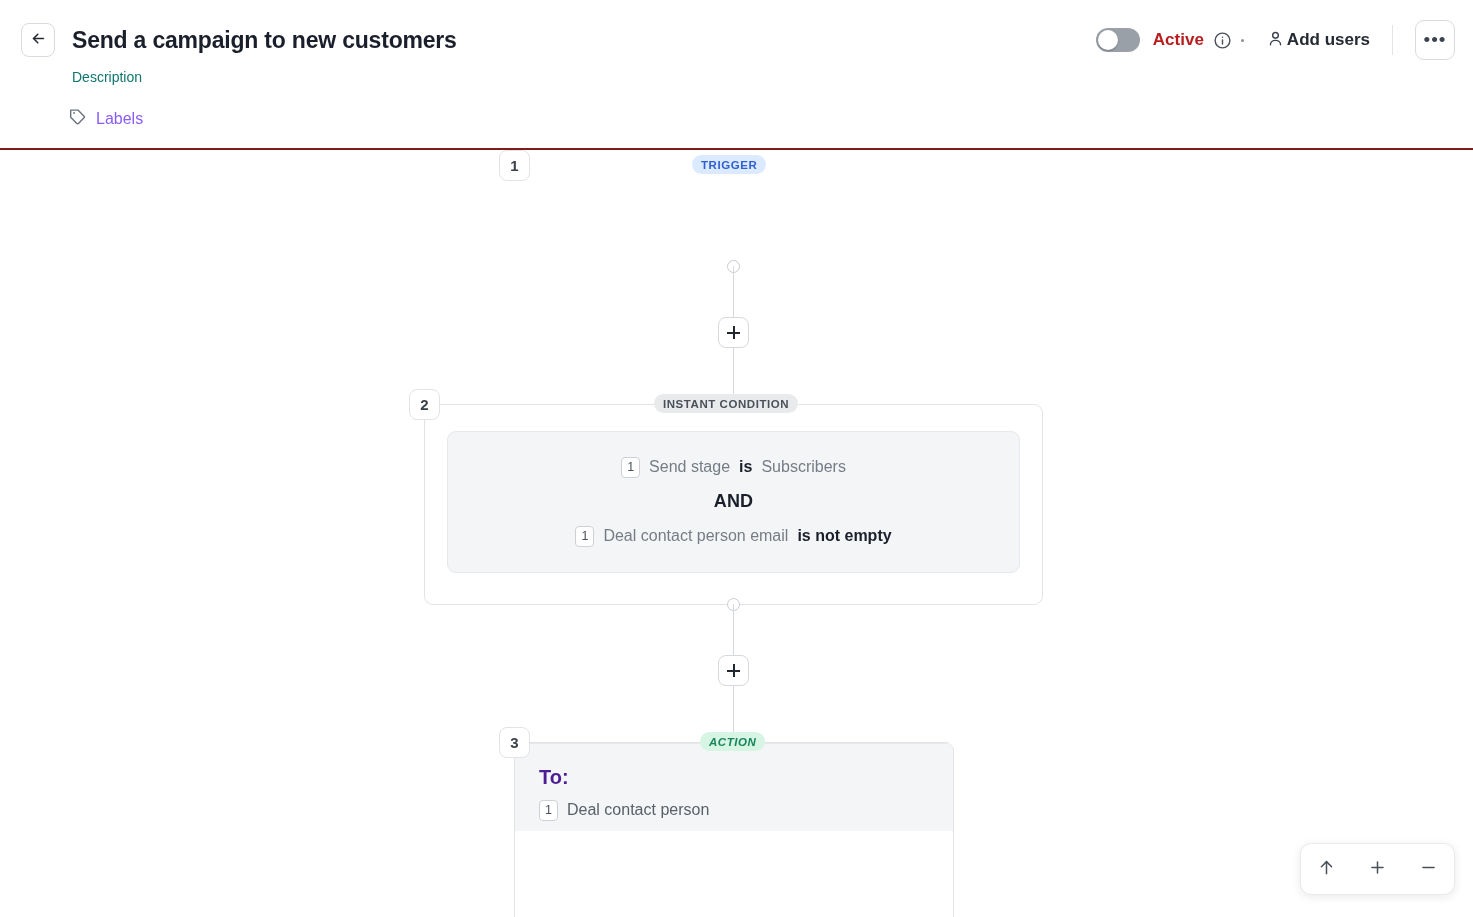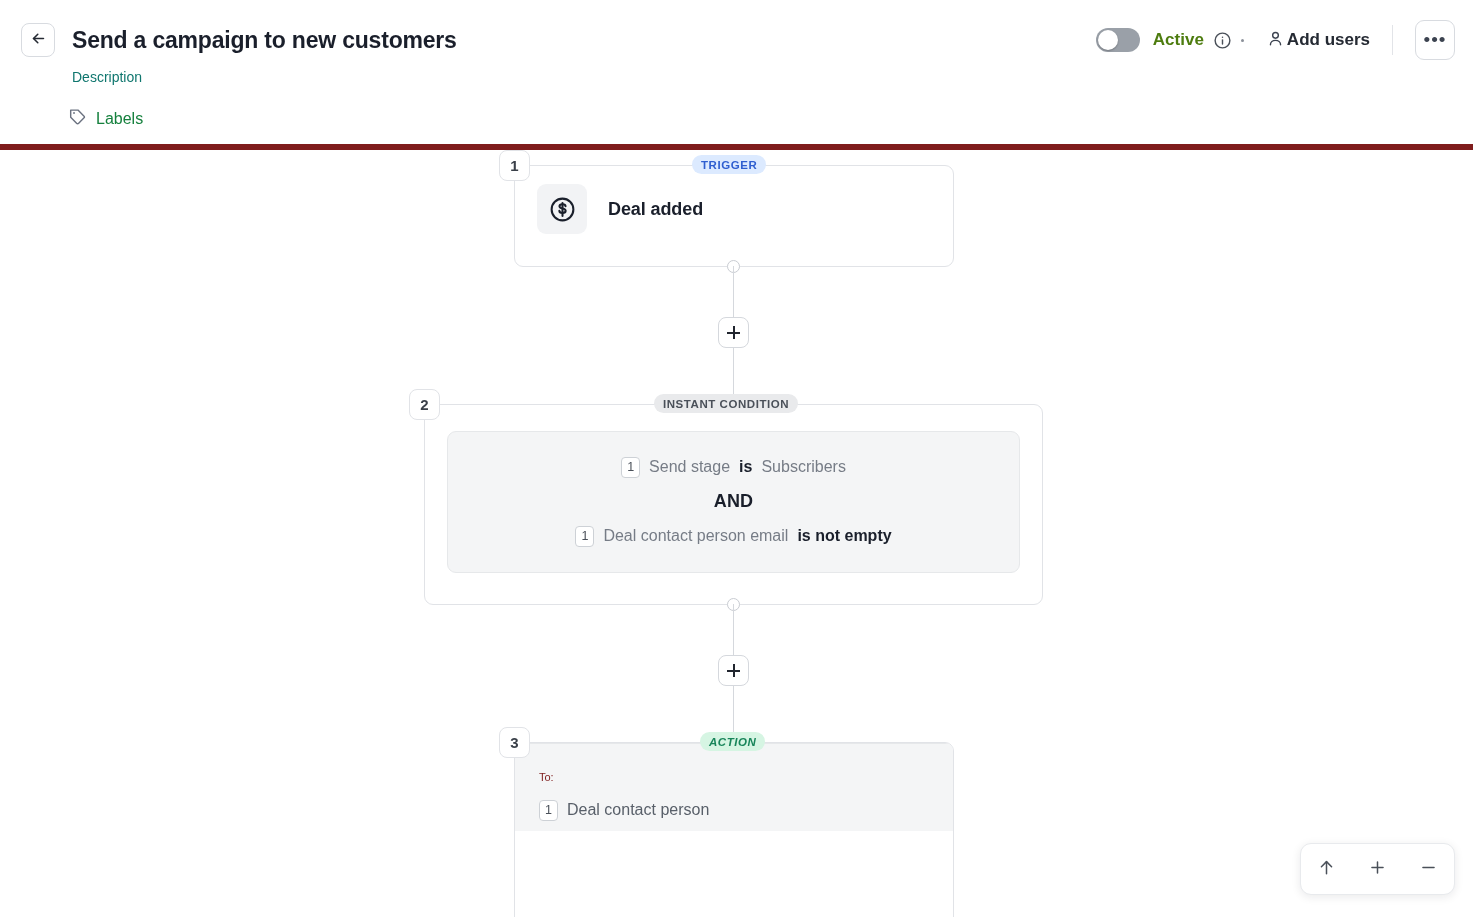--- a/index.html
+++ b/index.html
@@ -17,21 +17,21 @@
 
   .app { position: relative; width: 1473px; height: 917px; overflow: hidden; }
 
   
   .header {
     position: absolute;
     top: 0; left: 0;
     width: 1473px;
     height: 150px;
     background: #ffffff;
-    border-bottom: 6px solid #7f1d1d;
+    border-bottom: 2px solid #7f1d1d;
   }
 
   .back-btn {
     position: absolute;
     left: 21px; top: 23px;
     width: 34px; height: 34px;
     border: 1px solid #d8dbe0;
     border-radius: 8px;
     background: #fff;
     display: flex; align-items: center; justify-content: center;
@@ -56,21 +56,21 @@
     line-height: 22px;
     cursor: text;
   }
 
   .labels-row {
     position: absolute;
     left: 68px; top: 107px;
     display: flex; align-items: center; gap: 9px;
     cursor: pointer;
   }
-  .labels-text { font-size: 16px; color: #15803d; line-height: 22px; }
+  .labels-text { font-size: 16px; color: #8b5cf6; line-height: 22px; }
 
   
   .header-right {
     position: absolute;
     right: 18px; top: 20px;
     display: flex; align-items: center; gap: 0;
     height: 40px;
   }
 
   .toggle {
@@ -86,21 +86,21 @@
     top: 2px; left: 2px;
     width: 20px; height: 20px;
     border-radius: 50%;
     background: #ffffff;
     box-shadow: 0 1px 2px rgba(0,0,0,.25);
   }
 
   .active-label {
     font-size: 17px;
     font-weight: 600;
-    color: #4d7c0f;
+    color: #b91c1c;
     margin-left: 13px;
     line-height: 20px;
   }
 
   .info-icon { margin-left: 9px; display: flex; cursor: pointer; }
 
   .dot-sep {
     width: 3px; height: 3px;
     border-radius: 50%;
     background: #8b9099;
@@ -259,21 +259,21 @@
   .cond-and {
     font-size: 18px; font-weight: 700; color: #1a1f2b; letter-spacing: 0.2px; text-align: center;
   }
 
   
   .action-body {
     border-top: 1px solid #e6e8ea;
     background: #f4f5f6;
     padding: 22px 24px 10px 24px;
   }
-  .to-label { font-size: 11px; font-weight: 400; color: #7f1d1d; line-height: 22px; }
+  .to-label { font-size: 20px; font-weight: 700; color: #4c1d95; line-height: 22px; }
   .to-row { display: flex; align-items: center; gap: 9px; margin-top: 11px; }
   .to-text { font-size: 16px; color: #585f69; line-height: 22px; }
 
   
   .zoom-controls {
     position: absolute;
     right: 18px; bottom: 22px;
     width: 155px; height: 52px;
     background: #ffffff;
     border: 1px solid #e8eaed;
@@ -354,32 +354,20 @@
       </div>
     </div>
   </div>
 
   <div class="canvas">
 
     <div class="step-badge" style="left:499px; top:0px;">1</div>
 
     <div class="type-badge trigger" style="left:692px; top:5px;">TRIGGER</div>
 
-    <div class="node" style="left:514px; top:15px; width:440px; height:102px;">
-      <div class="node-head">
-        <div class="node-icon">
-          <svg width="29" height="29" viewBox="0 0 24 24" fill="none" stroke="#1a1f2b" stroke-width="1.7" stroke-linecap="round" stroke-linejoin="round">
-            <circle cx="12" cy="12" r="9"></circle>
-            <path d="M12 6.6v10.8"></path>
-            <path d="M14.5 9.3c0-1.1-1.1-1.7-2.5-1.7s-2.5.7-2.5 1.8 1 1.5 2.5 1.8 2.6.8 2.6 1.9-1.2 1.8-2.6 1.8-2.6-.7-2.6-1.8"></path>
-          </svg>
-        </div>
-        <div class="node-title">Deal added</div>
-      </div>
-    </div>
 
     <div class="port" style="top:110px;"></div>
     <div class="connector" style="top:116px; height:51px;"></div>
     <div class="plus-btn" style="top:167px;">
       <span class="plus-glyph"></span>
     </div>
     <div class="connector" style="top:198px; height:56px;"></div>
 
     <div class="step-badge" style="left:409px; top:239px;">2</div>
 

